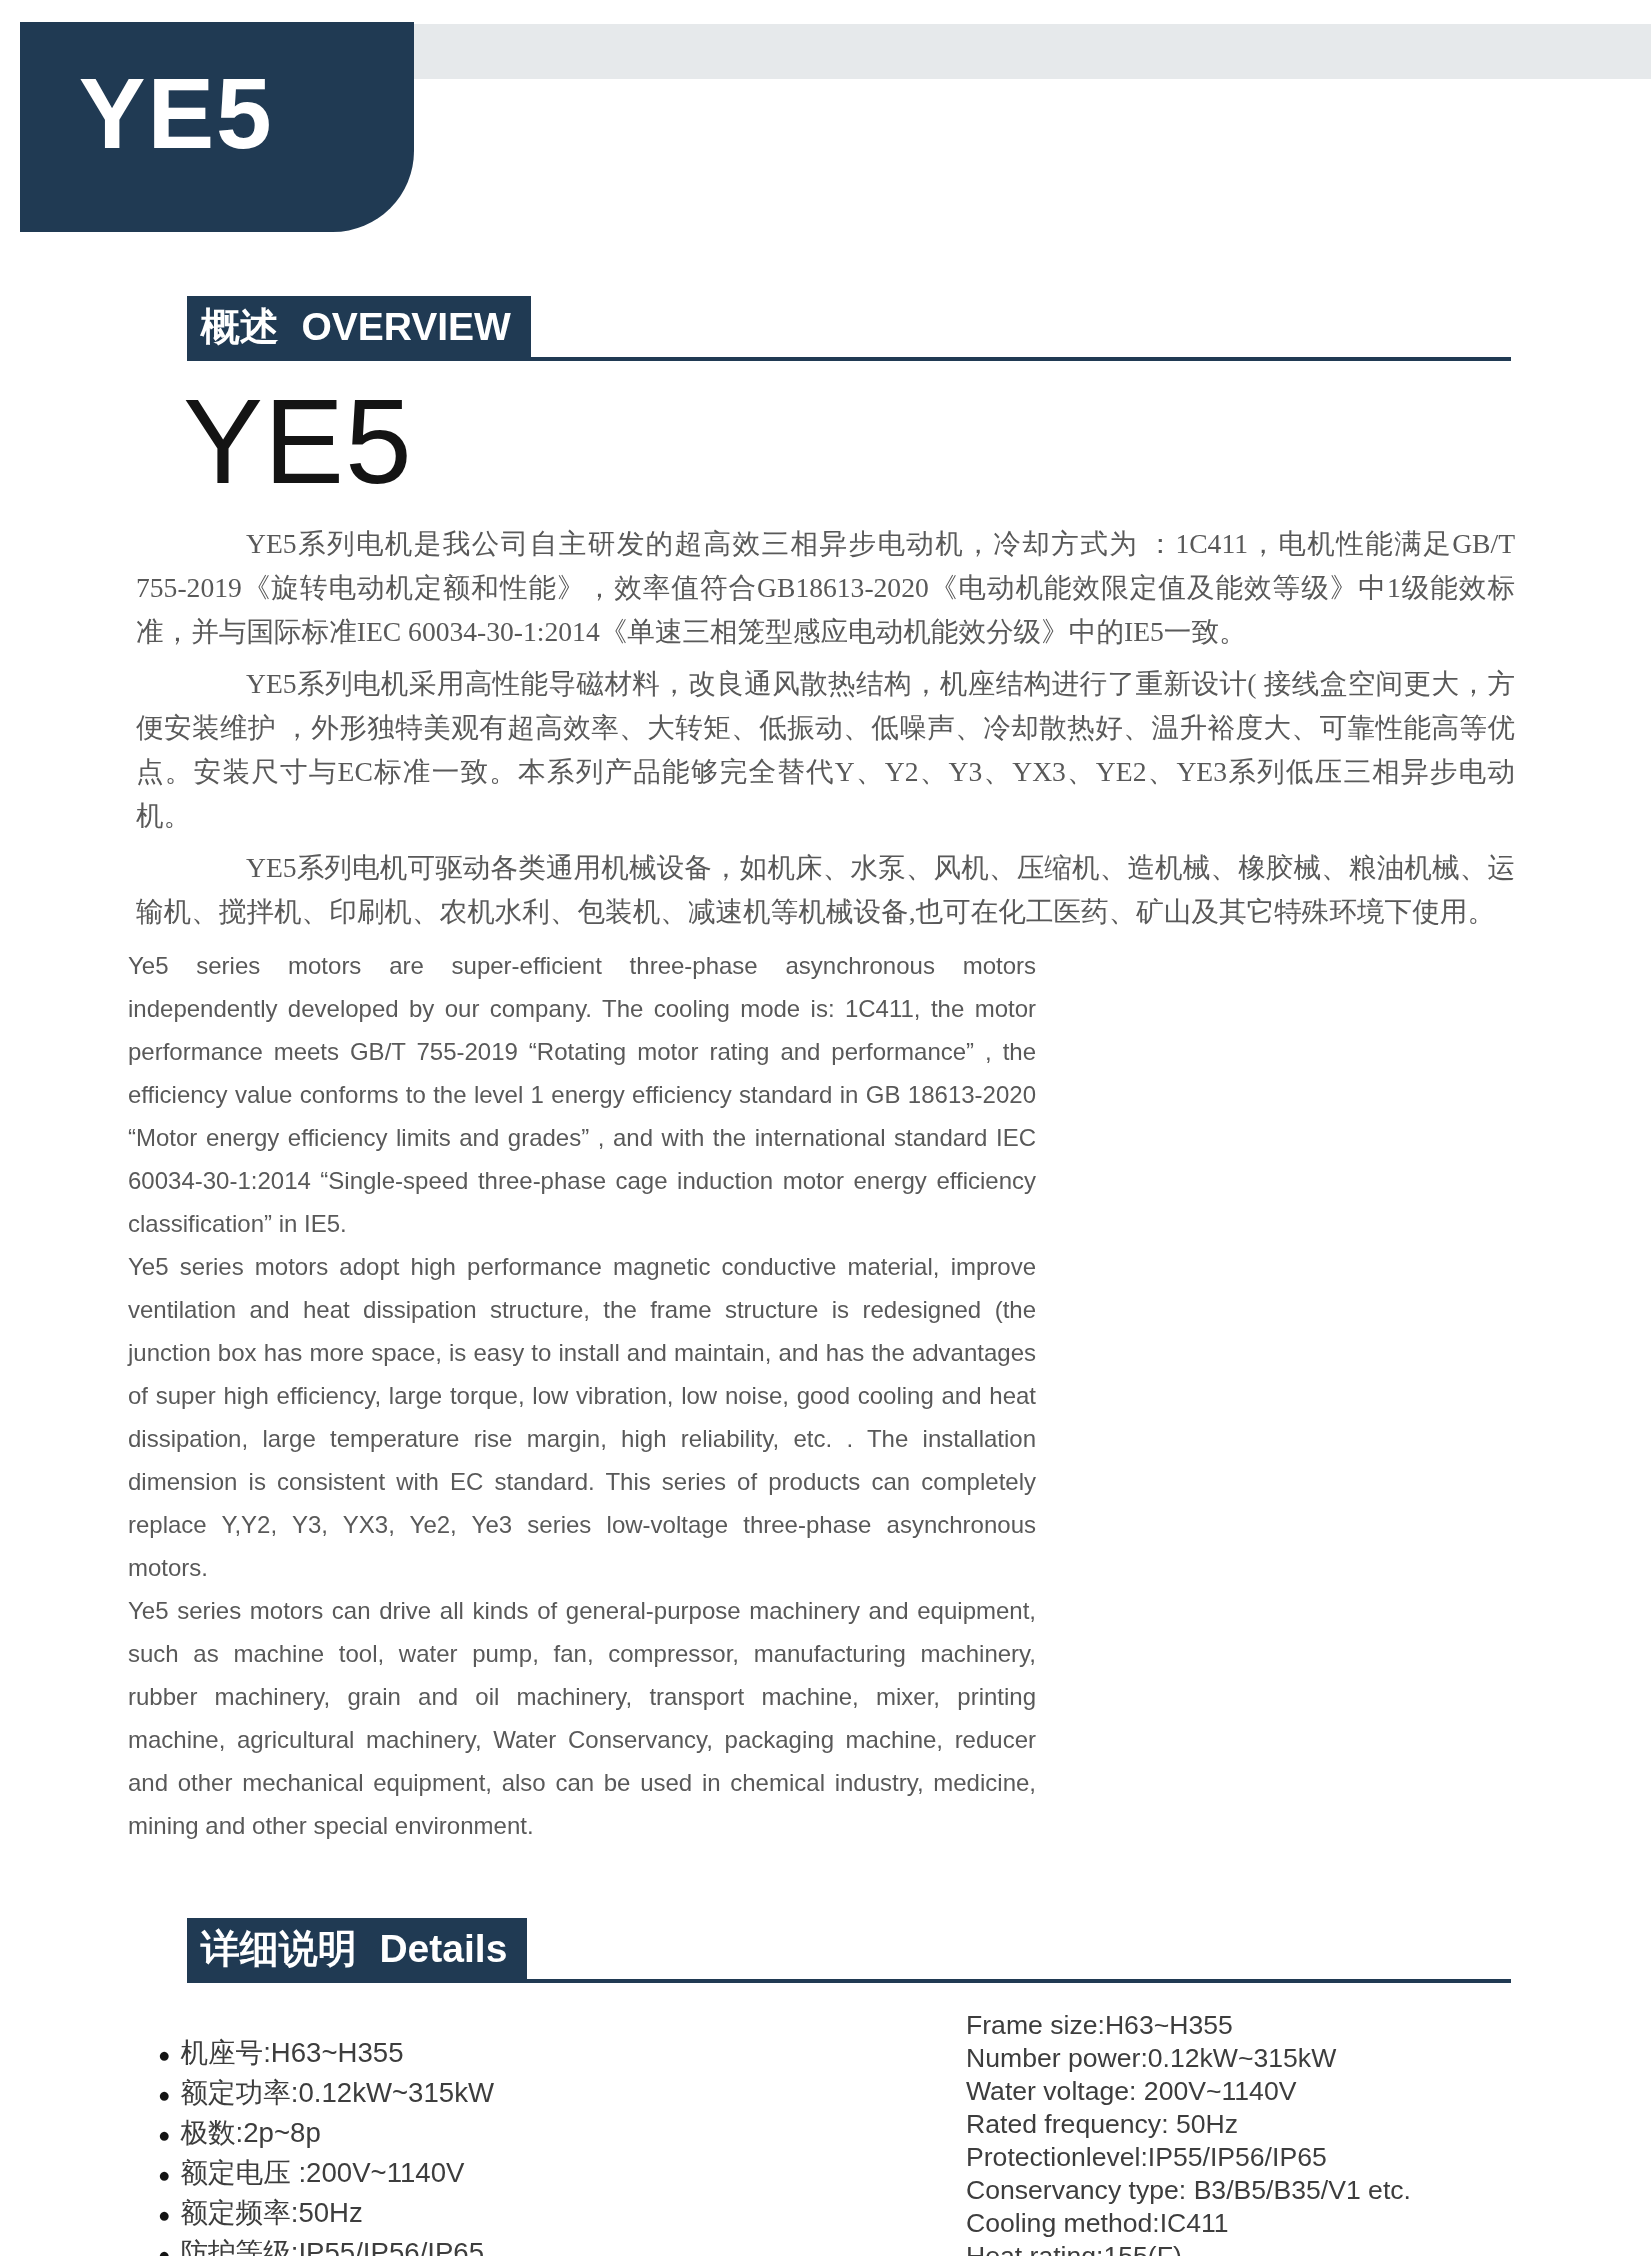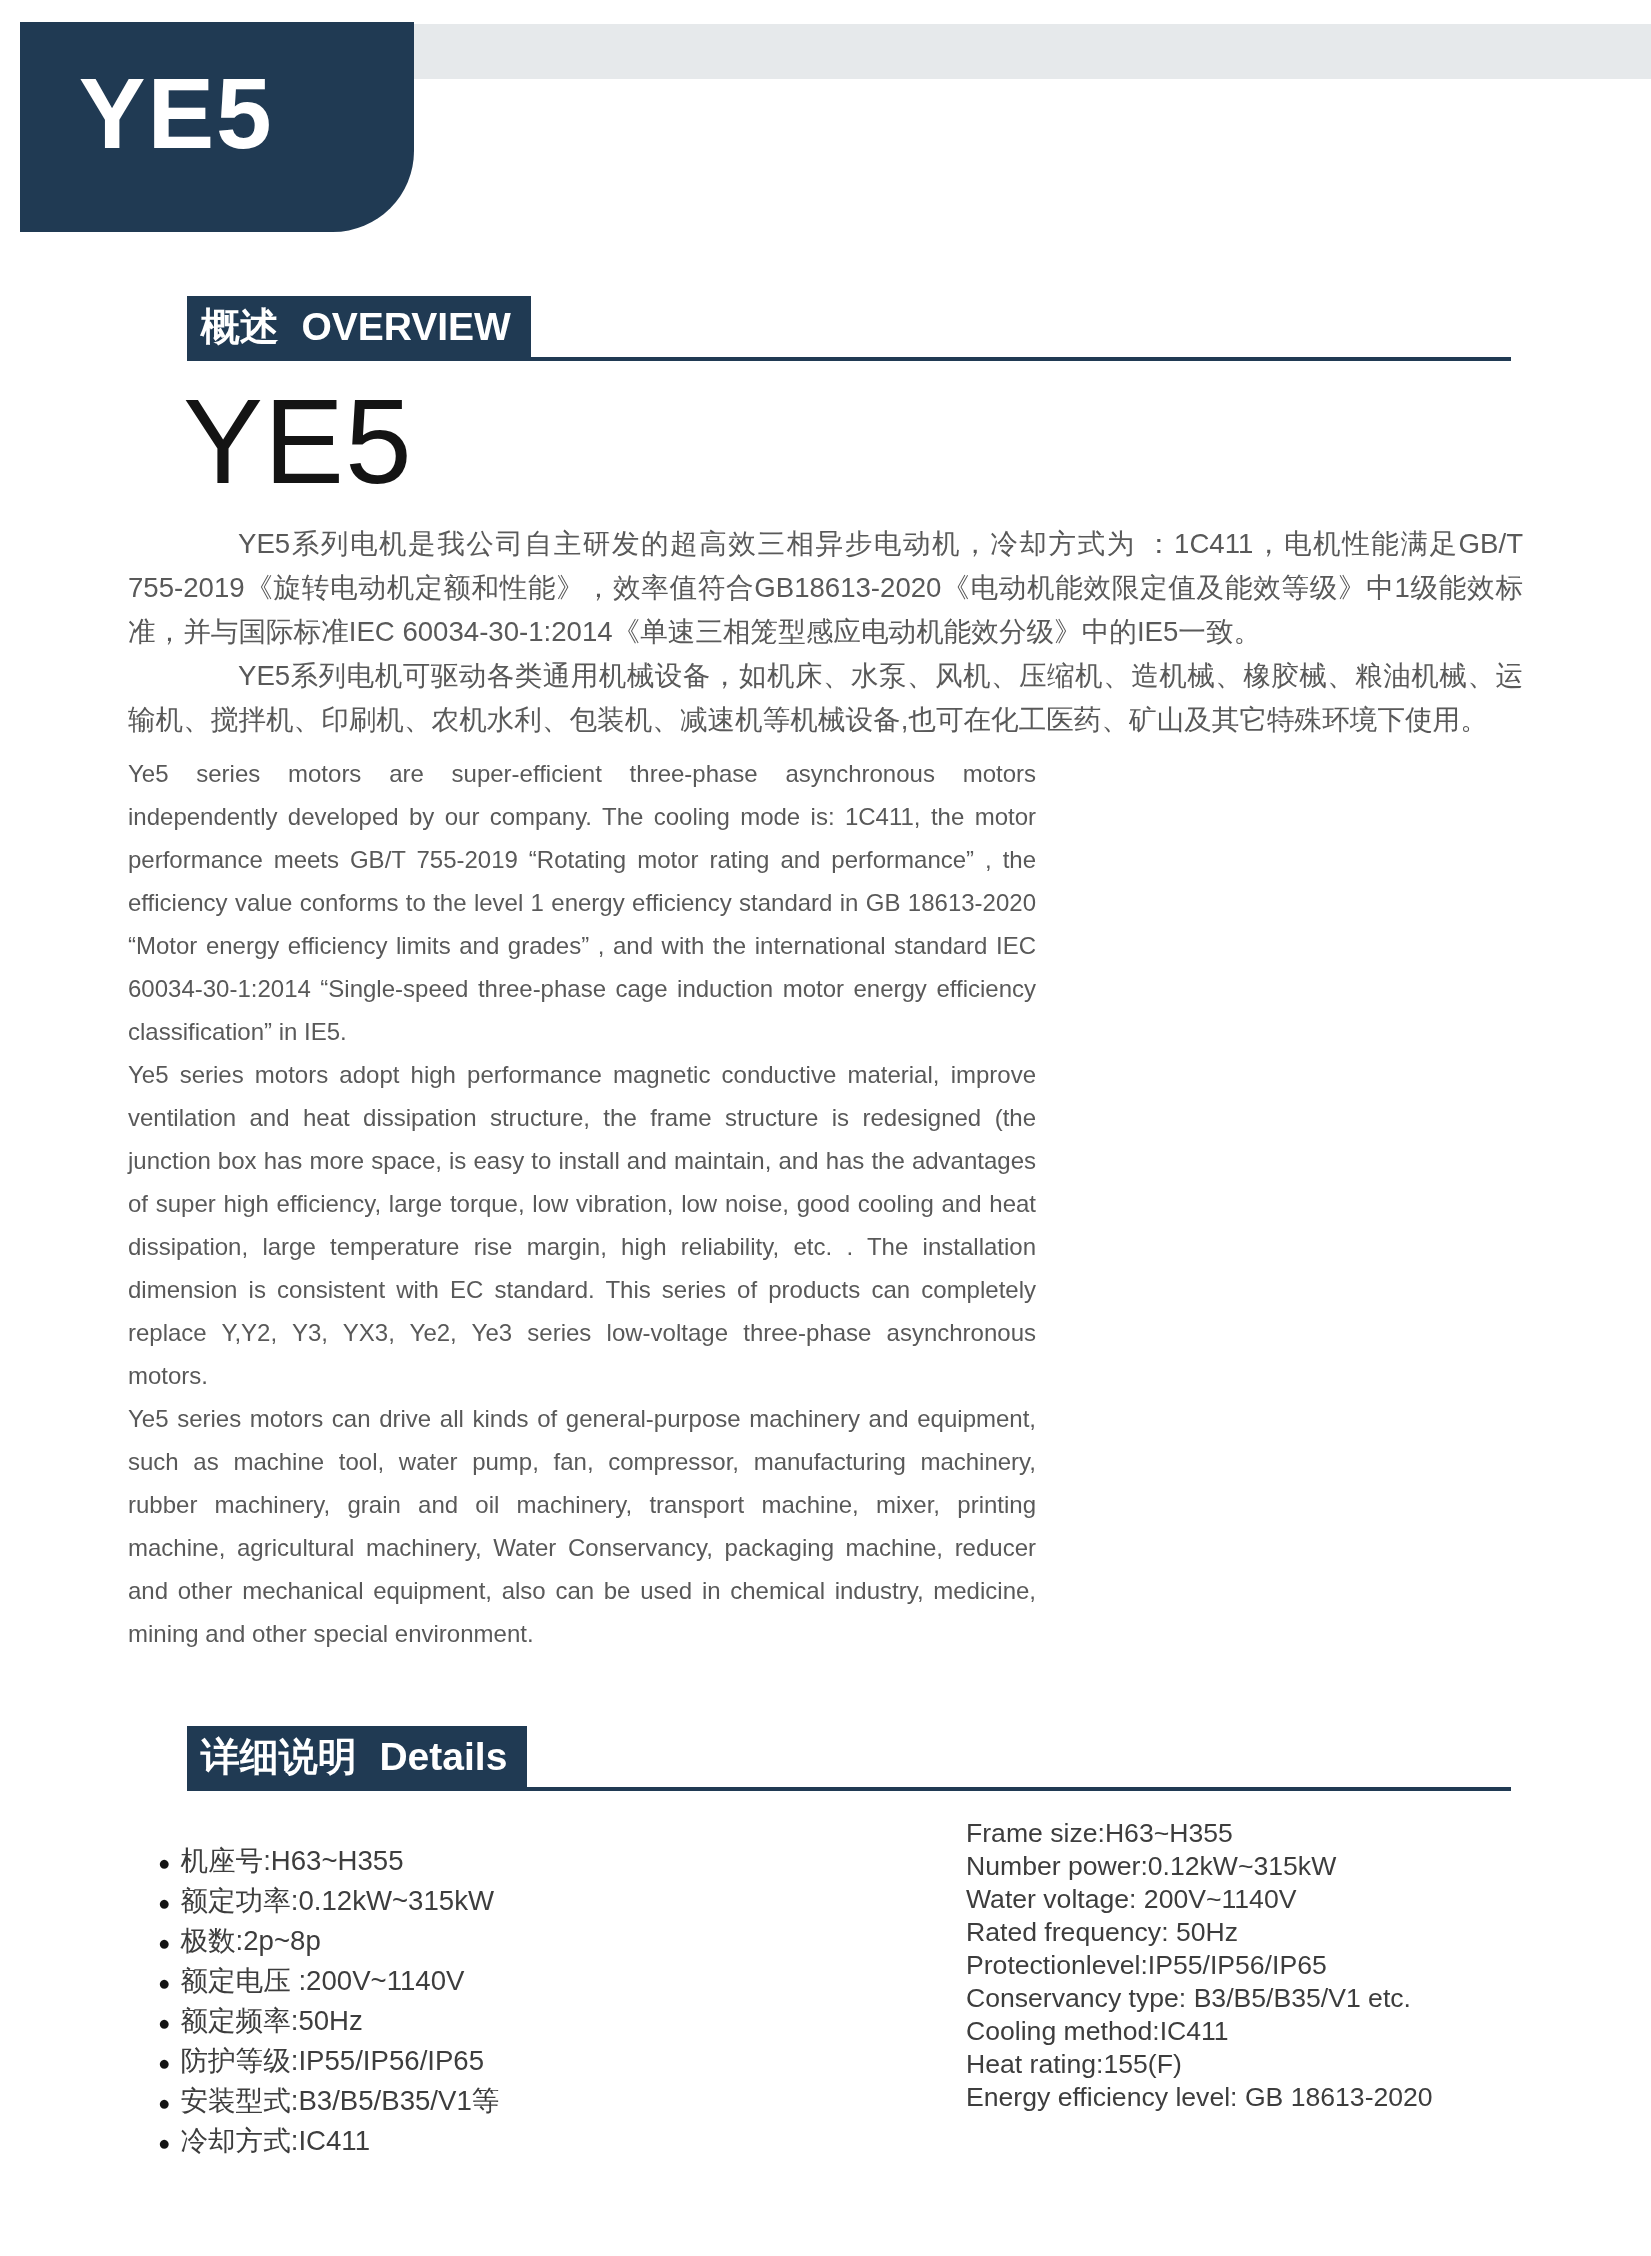--- a/index.html
+++ b/index.html
@@ -48,21 +48,21 @@
     margin: 9.9px 0 0 183px;
     font-size: 120px; font-weight: 500; color: #141414;
     line-height: 1.18; letter-spacing: 1px;
   }
 
   .zh-block {
     margin: 9.9px 0 0 128px; width: 1395px;
     font-size: 27.6px; line-height: 44px; color: #595959;
     text-align: justify;
   }
-  .zh-block p { margin: 0; text-indent: 110px; }
+  .zh-block p { margin: 8px; text-indent: 110px; font-family: Liberation Serif, serif; }
 
   .en-block {
     margin: 9.9px 0 0 128px; width: 908px;
     font-size: 24px; line-height: 43px; color: #595959;
     text-align: justify;
   }
   .en-block p { margin: 0; }
 
   .details-rule { margin-top: 39px; }
 
@@ -97,20 +97,21 @@
     <div class="section-title">
       <span class="t-zh">概述</span>
       <span class="t-en">OVERVIEW</span>
     </div>
   </div>
 
   <div class="big-heading">YE5</div>
 
   <div class="zh-block">
     <p>YE5系列电机是我公司自主研发的超高效三相异步电动机，冷却方式为 ：1C411，电机性能满足GB/T 755-2019《旋转电动机定额和性能》，效率值符合GB18613-2020《电动机能效限定值及能效等级》中1级能效标准，并与国际标准IEC 60034-30-1:2014《单速三相笼型感应电动机能效分级》中的IE5一致。</p>
+    <p>YE5系列电机采用高性能导磁材料，改良通风散热结构，机座结构进行了重新设计( 接线盒空间更大，方便安装维护 ，外形独特美观有超高效率、大转矩、低振动、低噪声、冷却散热好、温升裕度大、可靠性能高等优点。安装尺寸与EC标准一致。本系列产品能够完全替代Y、Y2、Y3、YX3、YE2、YE3系列低压三相异步电动机。</p>
     <p>YE5系列电机可驱动各类通用机械设备，如机床、水泵、风机、压缩机、造机械、橡胶械、粮油机械、运输机、搅拌机、印刷机、农机水利、包装机、减速机等机械设备,也可在化工医药、矿山及其它特殊环境下使用。</p>
   </div>
 
   <div class="en-block">
     <p>Ye5 series motors are super-efficient three-phase asynchronous motors independently developed by our company. The cooling mode is: 1C411, the motor performance meets GB/T 755-2019 “Rotating motor rating and performance” , the efficiency value conforms to the level 1 energy efficiency standard in GB 18613-2020 “Motor energy efficiency limits and grades” , and with the international standard IEC 60034-30-1:2014 “Single-speed three-phase cage induction motor energy efficiency classification” in IE5.</p>
     <p>Ye5 series motors adopt high performance magnetic conductive material, improve ventilation and heat dissipation structure, the frame structure is redesigned (the junction box has more space, is easy to install and maintain, and has the advantages of super high efficiency, large torque, low vibration, low noise, good cooling and heat dissipation, large temperature rise margin, high reliability, etc. . The installation dimension is consistent with EC standard. This series of products can completely replace Y,Y2, Y3, YX3, Ye2, Ye3 series low-voltage three-phase asynchronous motors.</p>
     <p>Ye5 series motors can drive all kinds of general-purpose machinery and equipment, such as machine tool, water pump, fan, compressor, manufacturing machinery, rubber machinery, grain and oil machinery, transport machine, mixer, printing machine, agricultural machinery, Water Conservancy, packaging machine, reducer and other mechanical equipment, also can be used in chemical industry, medicine, mining and other special environment.</p>
   </div>
 
   <div class="section-rule details-rule">

